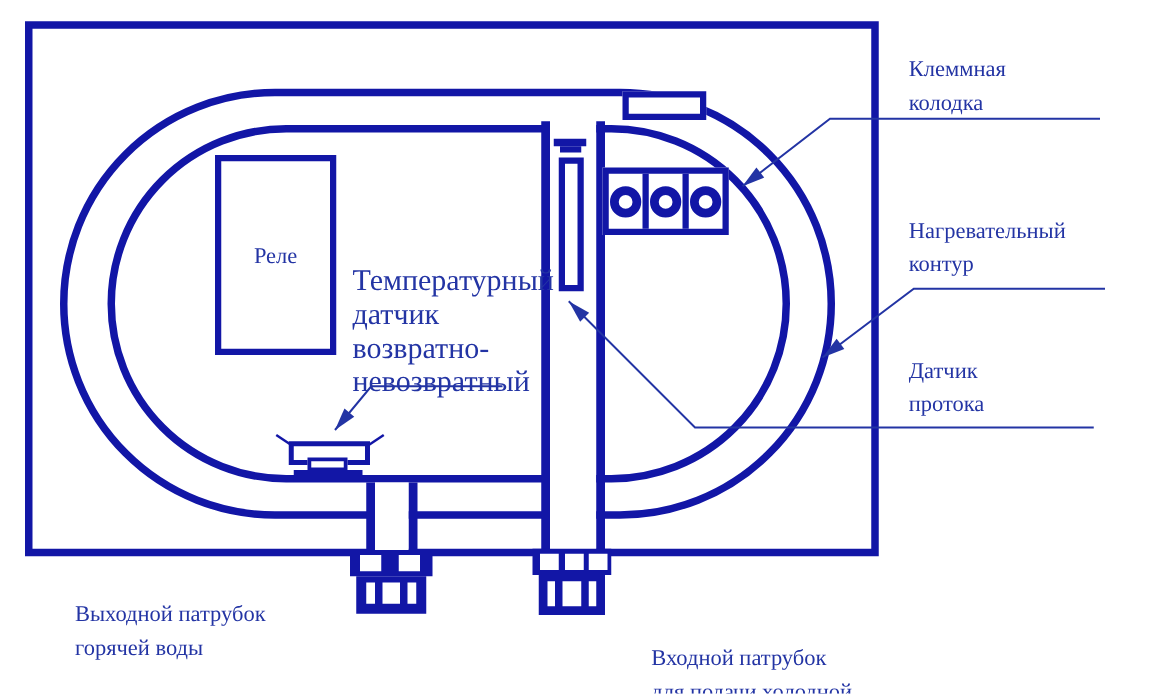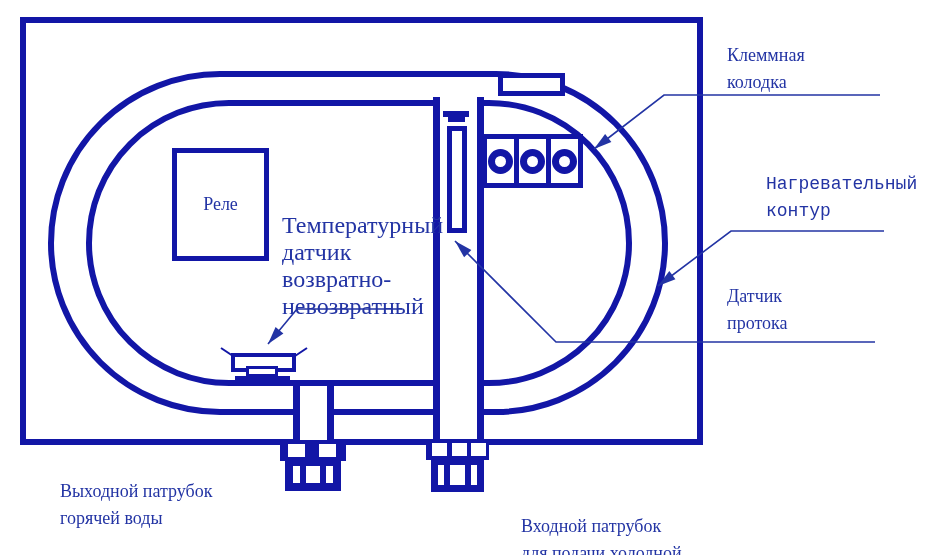--- a/index.html
+++ b/index.html
@@ -56,21 +56,21 @@
       <div class="t-screw"></div>
     </div>
     <div class="t-cell">
       <div class="t-screw"></div>
     </div>
     <div class="t-cell">
       <div class="t-screw"></div>
     </div>
   </div>
 
-  <div class="abs outline5" id="relay-box" style="left:172px;top:148px;width:97px;height:113px;">
+  <div class="abs outline5" id="relay-box" style="left:172px;top:124px;width:97px;height:160px;">
     <span class="lbl" style="position:static;">Реле</span>
   </div>
 
   <div class="abs" style="left:231px;top:353px;width:65px;height:19px;border:4px solid var(--line);background:var(--bg);"></div>
   <div class="abs" style="left:246px;top:366px;width:32px;height:11px;border:3px solid var(--line);background:var(--bg);"></div>
   <div class="abs fill" style="left:235px;top:376px;width:55px;height:9px;"></div>
 
   <div class="abs white" style="left:300px;top:386px;width:27px;height:57px;"></div>
   <div class="abs fill" style="left:293px;top:386px;width:7px;height:57px;"></div>
   <div class="abs fill" style="left:327px;top:386px;width:7px;height:57px;"></div>
@@ -107,21 +107,21 @@
     <polyline class="leader" points="402,309 297,309 268,344" marker-end="url(#arr)"></polyline>
     <line class="whisker" x1="233" y1="356" x2="221" y2="348"></line>
     <line class="whisker" x1="295" y1="356" x2="307" y2="348"></line>
   </svg>
 
   <div class="lbl" style="left:727px;top:42px;">
     <div>Клеммная</div>
     <div>колодка</div>
   </div>
 
-  <div class="lbl" style="left:766px;top:171px;font-family:Liberation Mono, monospace;">
+  <div class="lbl" style="left:727px;top:171px;">
     <div>Нагревательный</div>
     <div>контур</div>
   </div>
 
   <div class="lbl" style="left:727px;top:283px;">
     <div>Датчик</div>
     <div>протока</div>
   </div>
 
   <div class="lbl" style="left:282px;top:212px;font-size:24px;">

